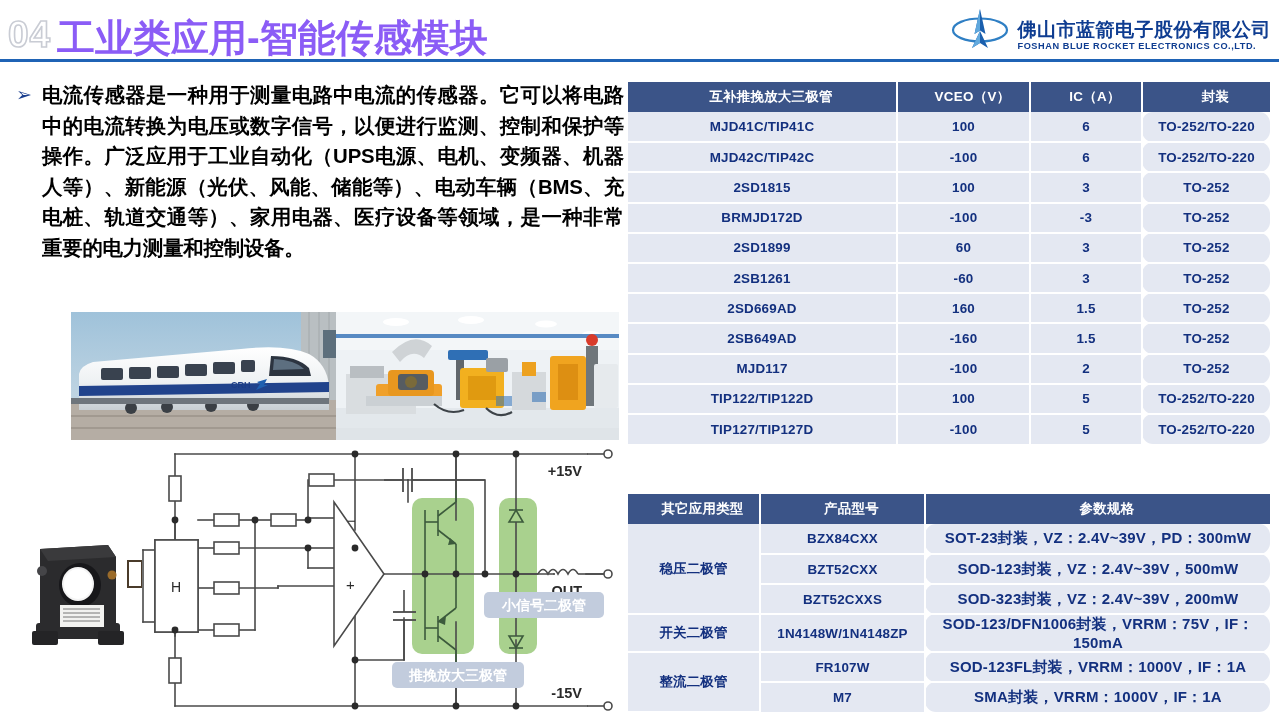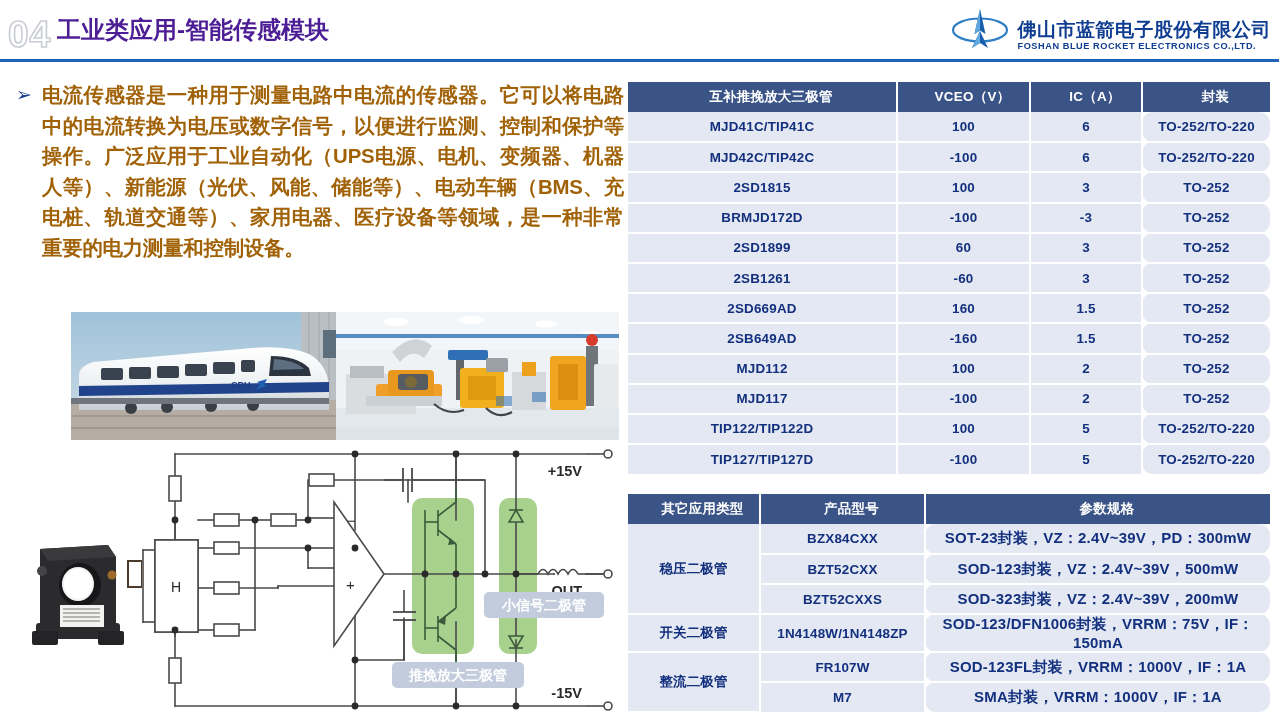--- a/index.html
+++ b/index.html
@@ -16,21 +16,21 @@
   .hdr-num {
     position: absolute; left: 8px; top: 16px;
     font-size: 37px; font-weight: 700; letter-spacing: 1px;
     color: #ffffff;
     -webkit-text-stroke: 1.6px #c9ccd4;
     text-shadow: 0 0 0 #c9ccd4;
     line-height: 1;
   }
   .hdr-title {
     position: absolute; left: 57px; top: 14px;
-    font-size: 24px; font-weight: 700; color: #4c1d95;
+    font-size: 38px; font-weight: 700; color: #8b5cf6;
     letter-spacing: 0px; line-height: 1.3;
     white-space: nowrap;
   }
   .hdr-rule {
     position: absolute; left: 0; top: 59px; width: 1279px; height: 3px;
     background: #1f63b5;
   }
   
   .logo { position: absolute; right: 8px; top: 8px; height: 44px; display: flex; align-items: flex-end; gap: 9px; }
   .logo-mark { width: 58px; height: 44px; position: relative; flex: none; }
@@ -38,21 +38,21 @@
   .logo-cn { font-size: 19px; font-weight: 700; color: #0f3d91; letter-spacing: 0.5px; line-height: 1.15; white-space: nowrap; }
   .logo-en { font-size: 9.2px; font-weight: 700; color: #0f3d91; letter-spacing: 0.55px; line-height: 1.2; white-space: nowrap; }
 
   
   .bullet-block {
     position: absolute; left: 16px; top: 80px; width: 608px;
     display: flex; gap: 6px;
   }
   .bullet-mark { color: #1b3f8f; font-size: 19px; line-height: 30px; flex: none; width: 20px; }
   .bullet-text {
-    font-size: 20.4px; font-weight: 700; color: #a16207;
+    font-size: 20.4px; font-weight: 700; color: #000000;
     line-height: 30.5px; letter-spacing: -0.2px;
     text-align: justify;
   }
 
   .photo { position: absolute; border: 0; overflow: hidden; }
   #photo-train { left: 31px; top: 312px; width: 290px; height: 128px; margin-left: 40px; }
   #photo-factory { left: 336px; top: 312px; width: 283px; height: 128px; }
   #photo-sensor { left: 20px; top: 527px; width: 122px; height: 128px; background:#ffffff; }
 
   
@@ -485,26 +485,20 @@
           <td>1.5</td>
           <td>TO-252</td>
         </tr>
         <tr>
           <td>2SB649AD</td>
           <td>-160</td>
           <td>1.5</td>
           <td>TO-252</td>
         </tr>
         <tr>
-          <td>MJD112</td>
-          <td>100</td>
-          <td>2</td>
-          <td>TO-252</td>
-        </tr>
-        <tr>
           <td>MJD117</td>
           <td>-100</td>
           <td>2</td>
           <td>TO-252</td>
         </tr>
         <tr>
           <td>TIP122/TIP122D</td>
           <td>100</td>
           <td>5</td>
           <td>TO-252/TO-220</td>

